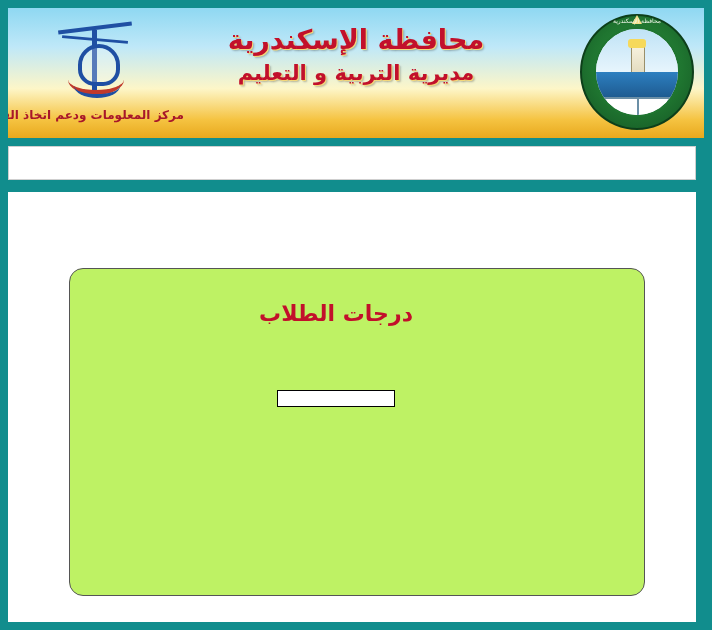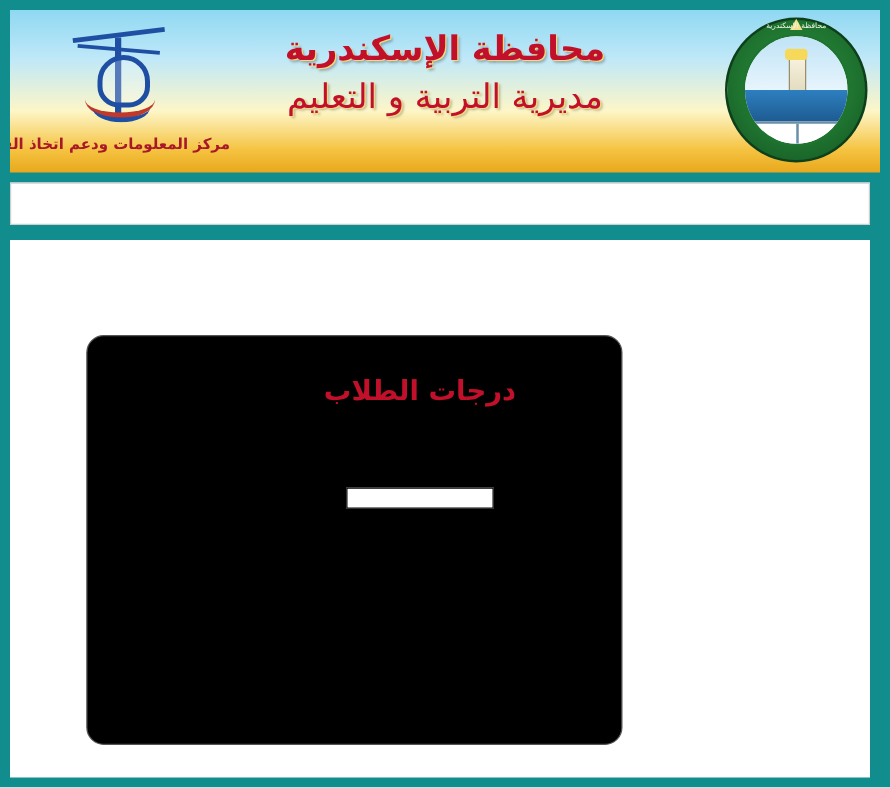--- a/index.html
+++ b/index.html
@@ -106,22 +106,22 @@
   .banner-title .line1 {
     color: #c2102b;
     font-size: 27px;
     font-weight: bold;
     letter-spacing: 0px;
     text-shadow: 1px 1px 0 #f4d87a, 2px 2px 2px rgba(0,0,0,0.25);
     line-height: 1.35;
   }
   .banner-title .line2 {
     color: #c2102b;
-    font-size: 27px;
-    font-weight: normal;
+    font-size: 21px;
+    font-weight: bold;
     text-shadow: 1px 1px 0 #f4d87a, 2px 2px 2px rgba(0,0,0,0.25);
     line-height: 1.5;
   }
 
   
   .right-emblem {
     position: absolute;
     right: 10px;
     top: 6px;
     width: 114px;
@@ -210,23 +210,23 @@
     width: 688px;
     height: 430px;
     background: #ffffff;
     box-sizing: border-box;
   }
 
   .card {
     position: absolute;
     left: 61px;
     top: 76px;
-    width: 429px;
+    width: 576px;
     height: 328px;
-    background: #000000;
+    background: #bef264;
     border: 1px solid #555555;
     border-radius: 14px;
     box-sizing: border-box;
   }
 
   .card-title {
     position: absolute;
     left: 0;
     top: 32px;
     width: 532px;

